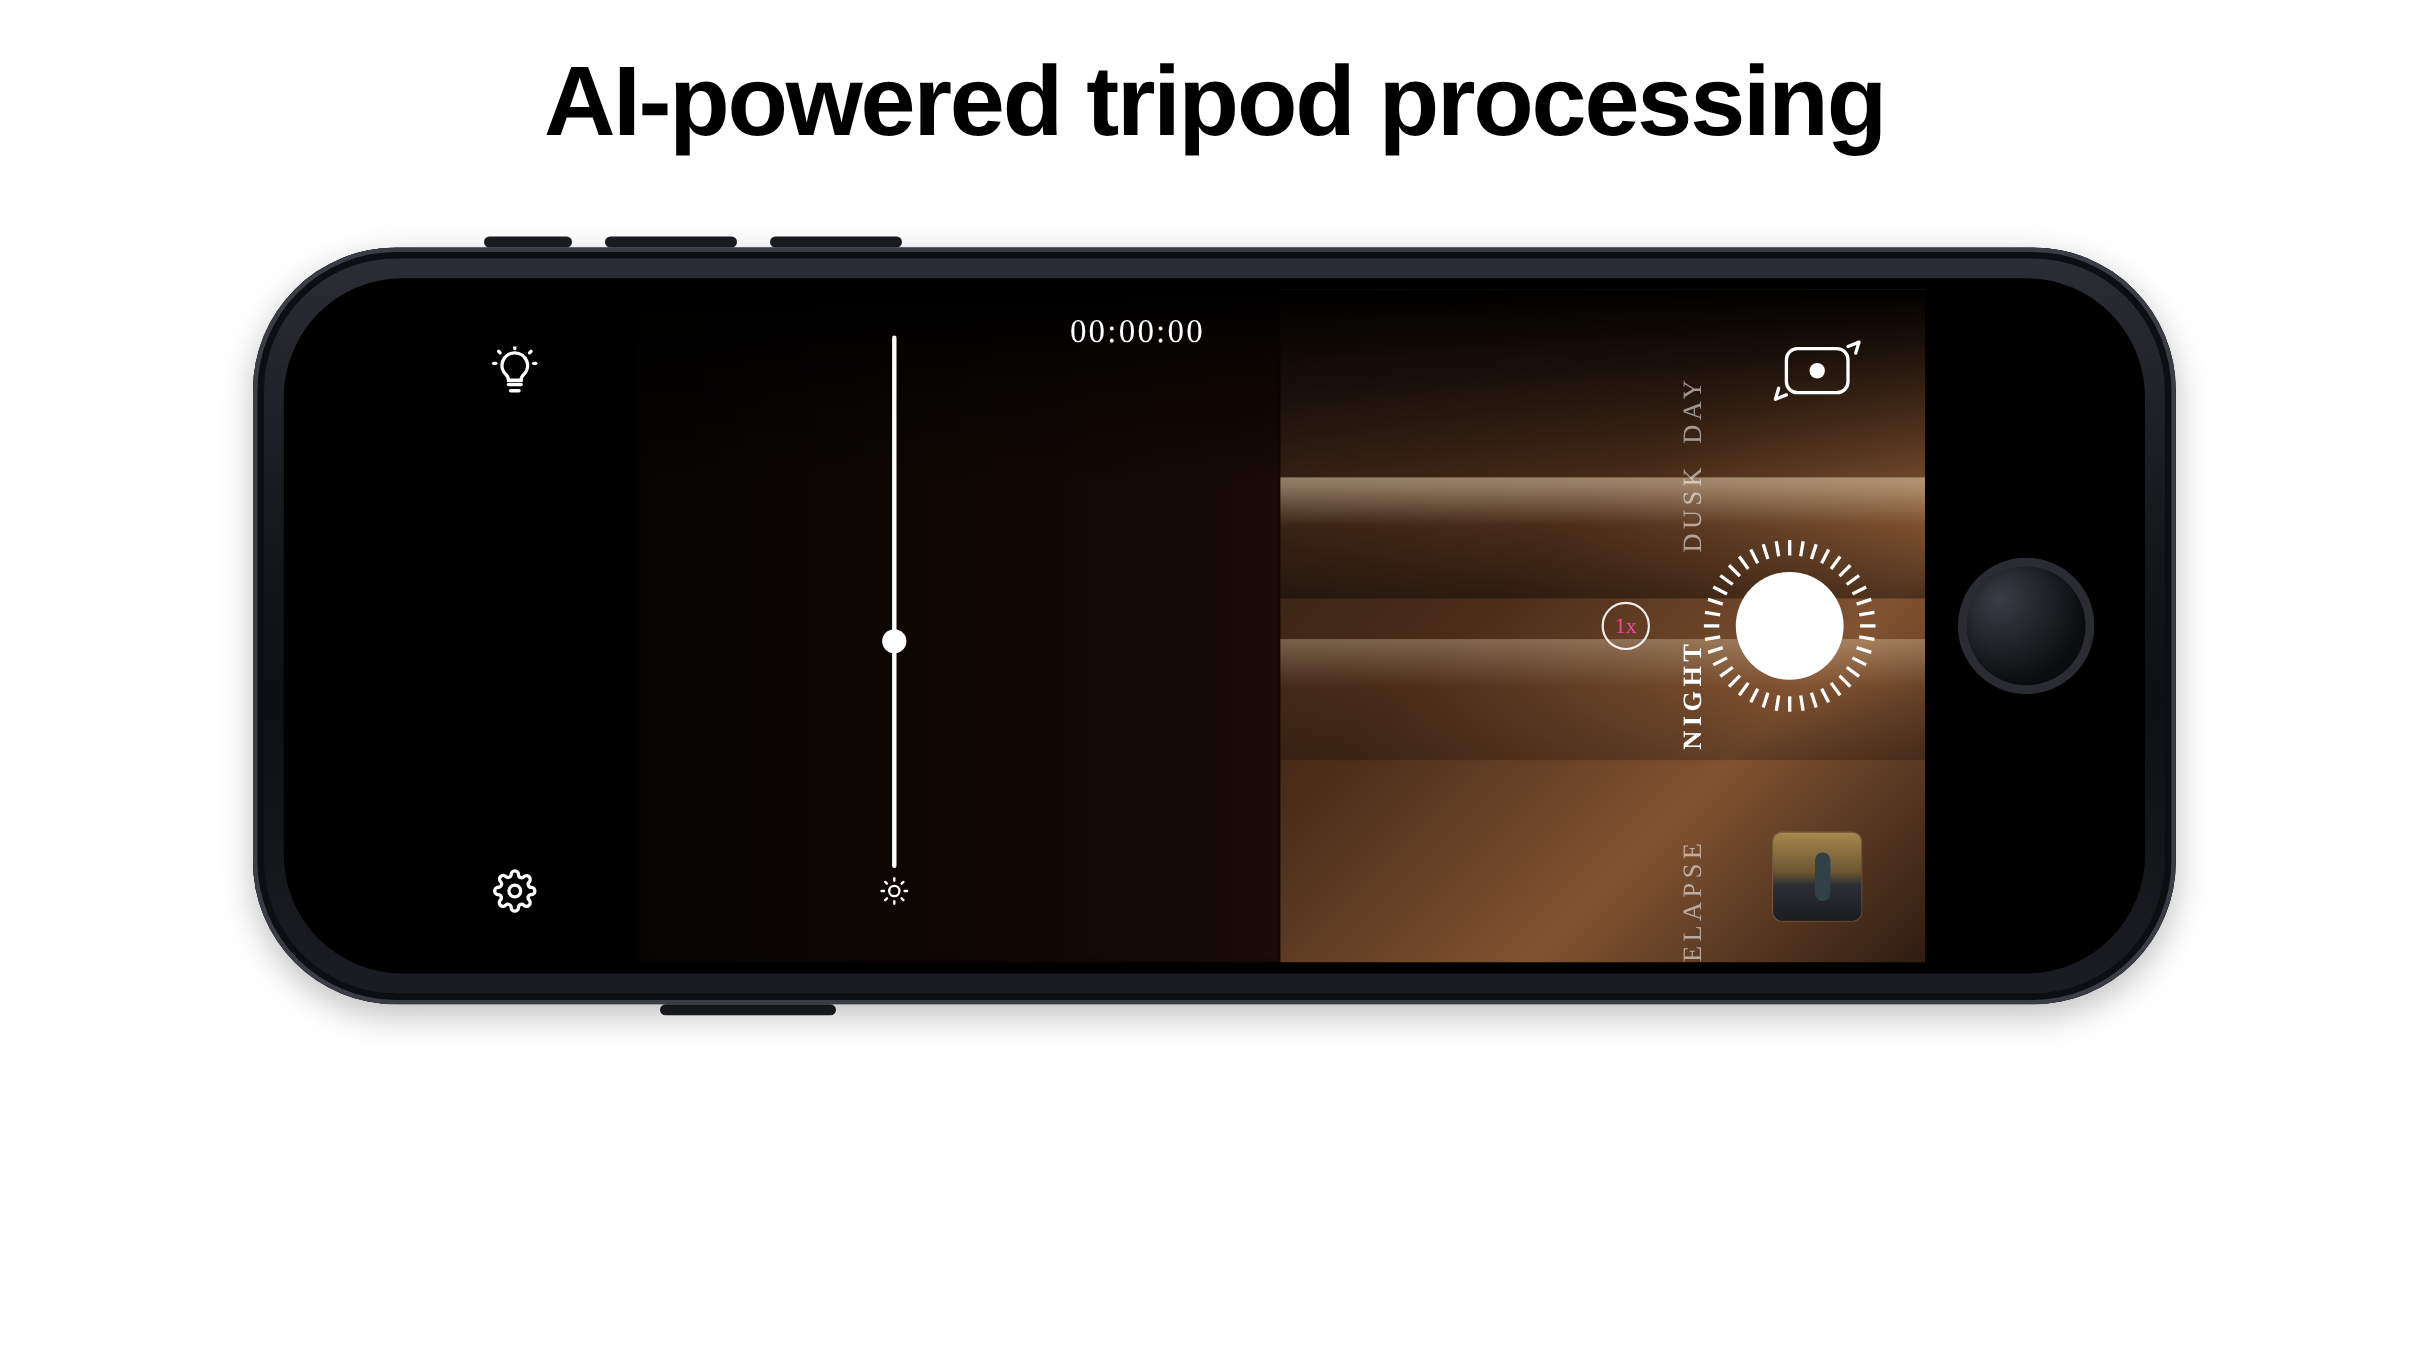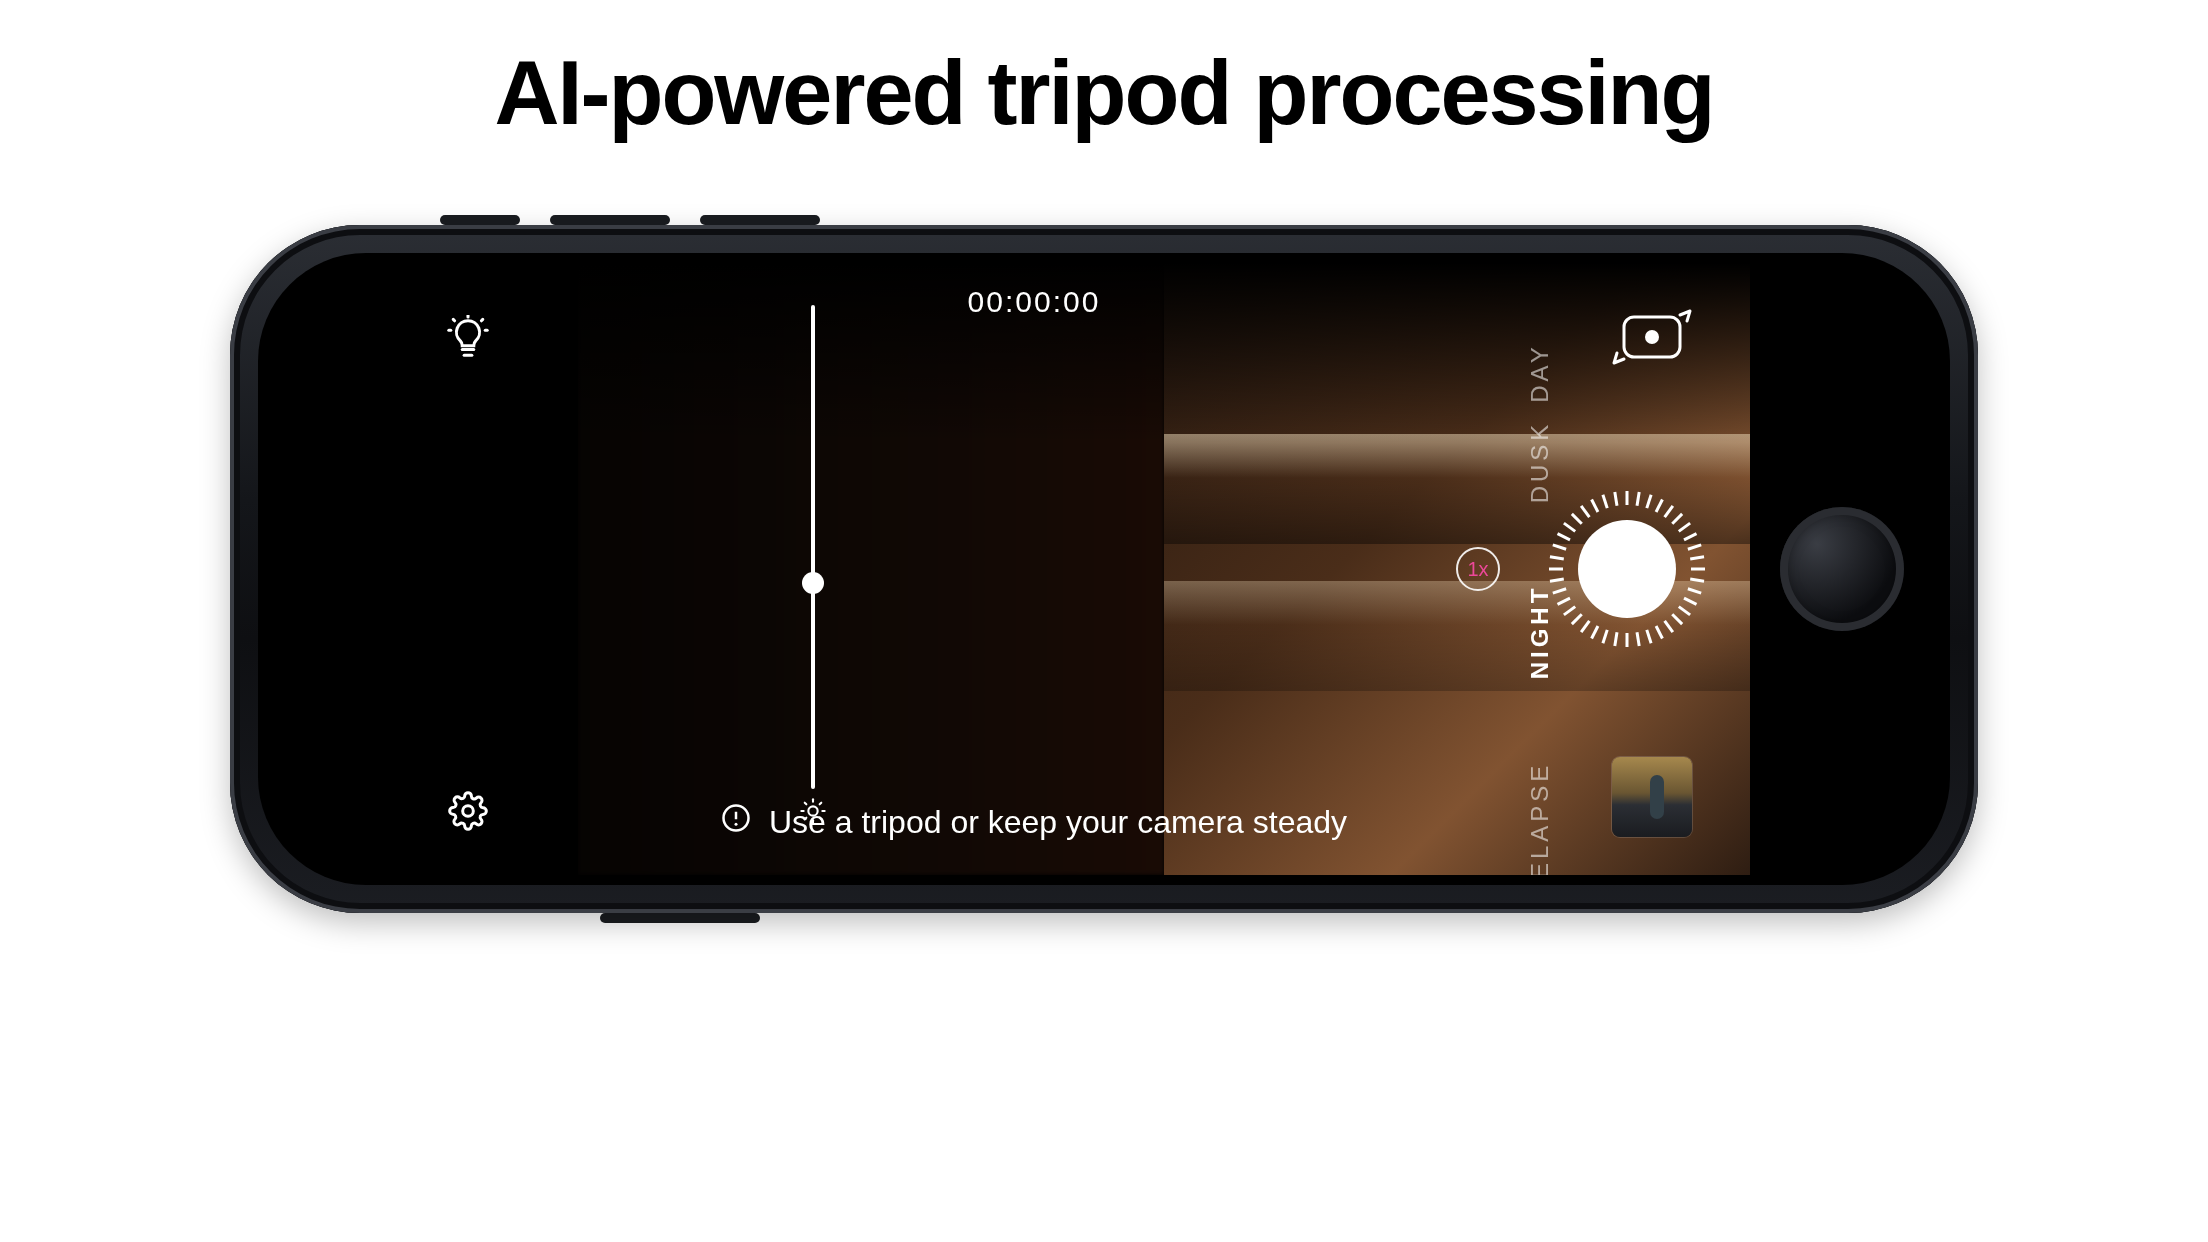--- a/index.html
+++ b/index.html
@@ -24,20 +24,21 @@
   color: #000;
 }
 
 
 .phone {
   position: absolute;
   left: 230px;
   top: 225px;
   width: 1748px;
   height: 688px;
+  font-family: Liberation Serif, serif;
 }
 
 
 .phone-body {
   position: absolute;
   inset: 0;
   border-radius: 130px;
   background: linear-gradient(#2b2e34, #14161a 40%, #0e0f12 60%, #1b1d22);
   box-shadow: 0 10px 30px rgba(0,0,0,0.25), inset 0 0 0 4px #3a3d44, inset 0 0 0 10px #0d0e11;
 }
@@ -360,30 +361,20 @@
                 <span style="transform: translate(-50%, -78px) rotate(324deg); left: 50%; top: 50%; transform-origin: center 78px; position: absolute;"></span>
                 <span style="transform: translate(-50%, -78px) rotate(333deg); left: 50%; top: 50%; transform-origin: center 78px; position: absolute;"></span>
                 <span style="transform: translate(-50%, -78px) rotate(342deg); left: 50%; top: 50%; transform-origin: center 78px; position: absolute;"></span>
                 <span style="transform: translate(-50%, -78px) rotate(351deg); left: 50%; top: 50%; transform-origin: center 78px; position: absolute;"></span>
               </div>
             <div class="core"></div>
           </div>
 
           <div class="thumb"></div>
 
-          <div class="tip">
-            <span>
-              <svg width="30" height="30" viewBox="0 0 24 24" fill="none" stroke="#fff" stroke-width="2">
-                <circle cx="12" cy="12" r="10"></circle>
-                <line x1="12" y1="7" x2="12" y2="13"></line>
-                <circle cx="12" cy="17" r="1.2" fill="#fff" stroke="none"></circle>
-              </svg>
-            </span>
-            <span>Use a tripod or keep your camera steady</span>
-          </div>
         </div>
 
         <div class="left-col">
           <span class="bulb">
             <svg width="46" height="46" viewBox="0 0 24 24" fill="none" stroke="#fff" stroke-width="1.6" stroke-linecap="round">
               <path d="M9 18h6"></path>
                 <path d="M10 21h4"></path>
               <path d="M12 3a6 6 0 0 0-4 10.5c.7.7 1 1.5 1 2.5h6c0-1 .3-1.8 1-2.5A6 6 0 0 0 12 3z"></path>
               <line x1="12" y1="1" x2="12" y2="0"></line>
                 <line x1="3" y1="8" x2="2" y2="8"></line>

